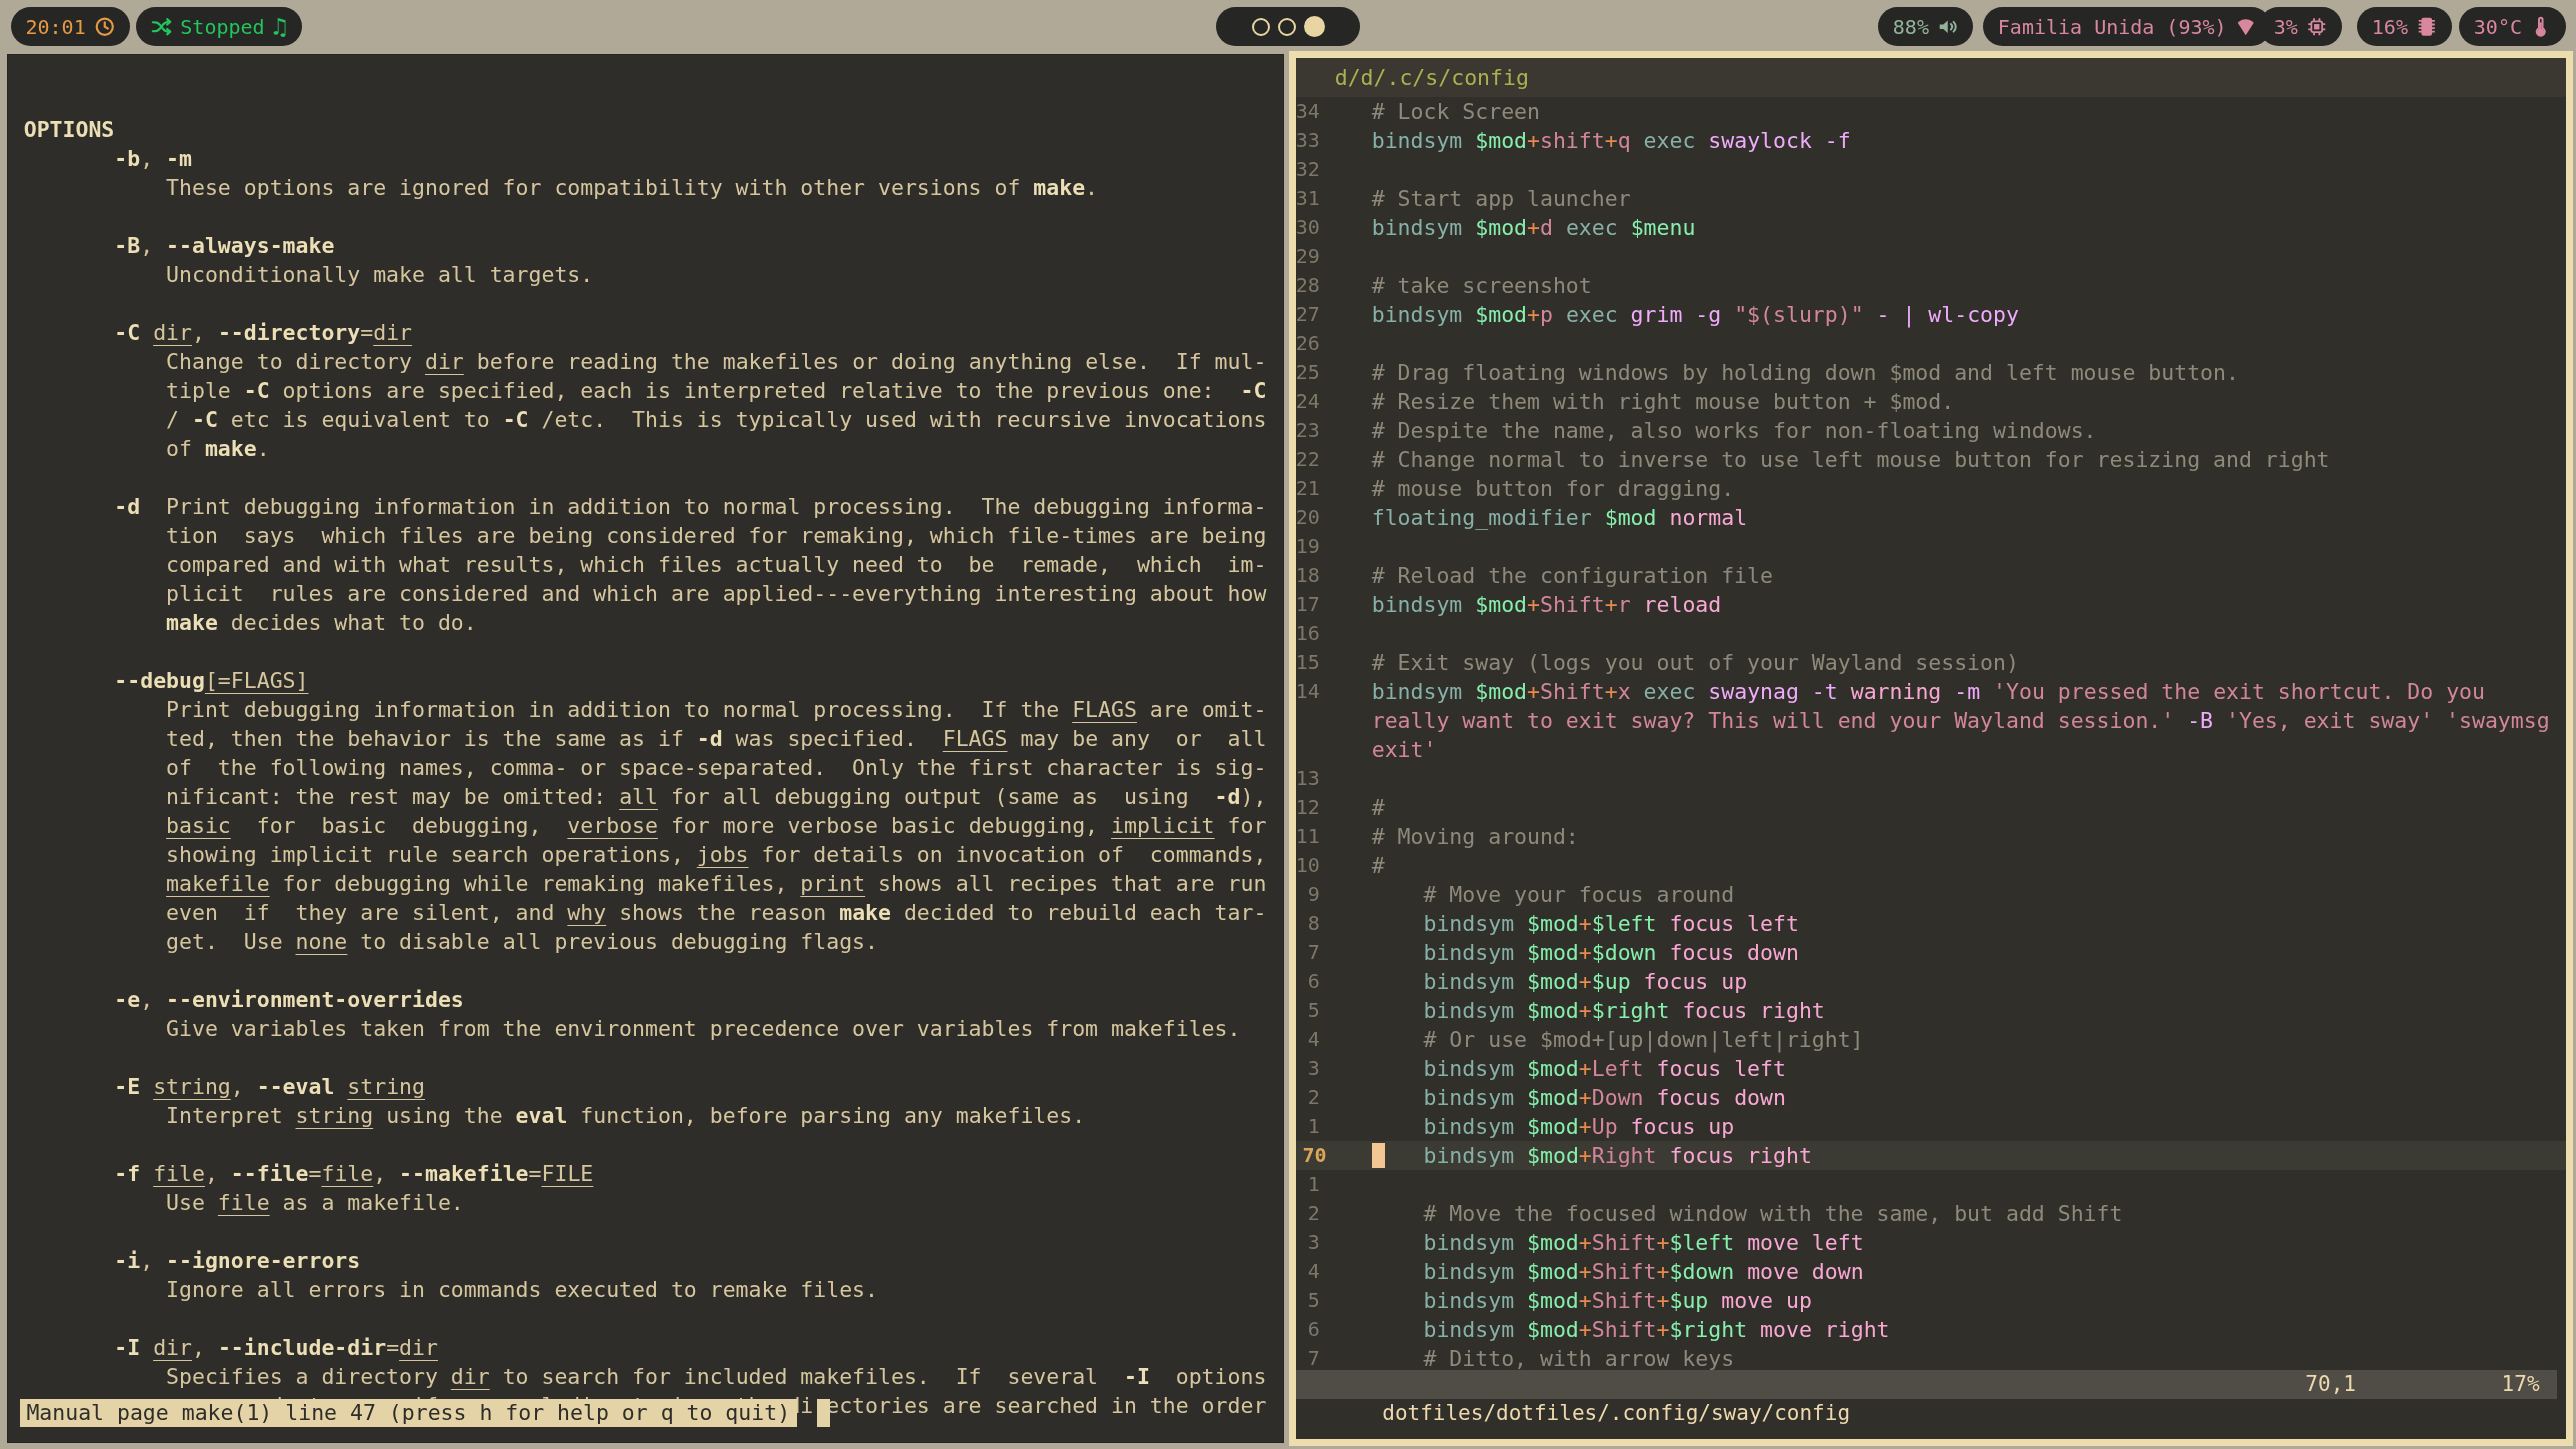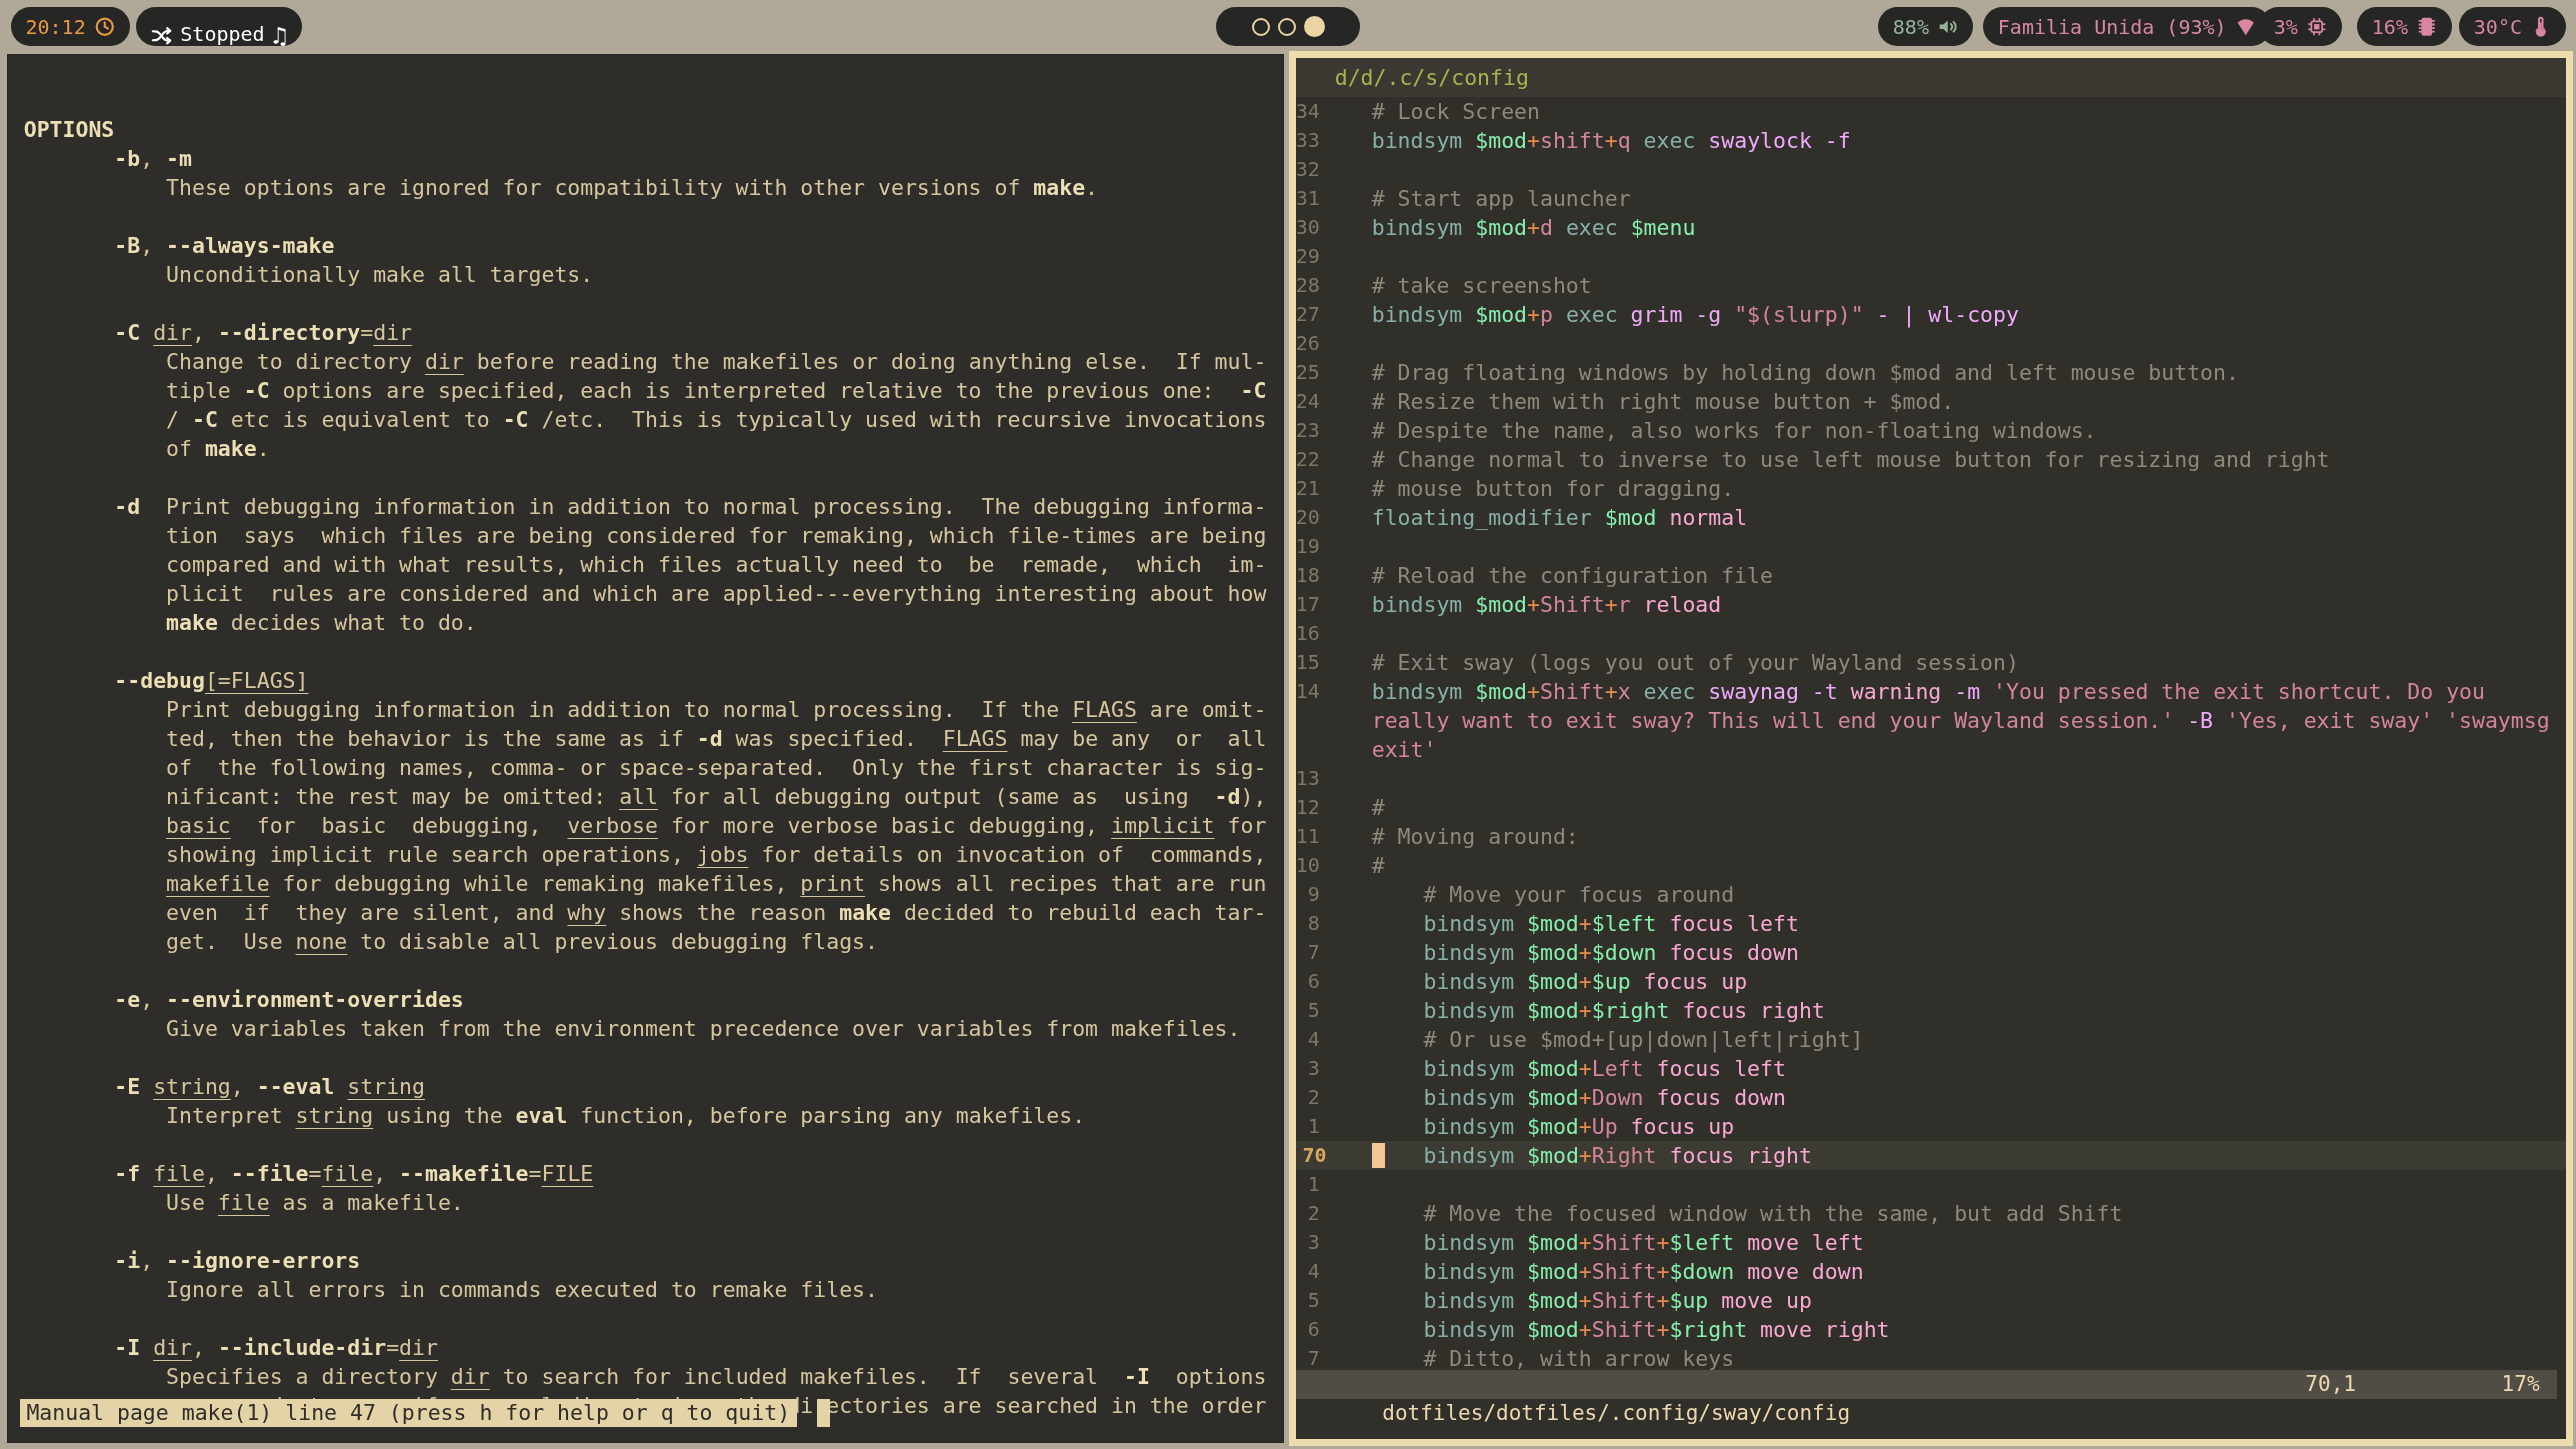--- a/index.html
+++ b/index.html
@@ -13,21 +13,21 @@
   
   .topbar { position: absolute; left: 0; top: 0; width: 2576px; height: 54px; }
   .pill {
     position: absolute; top: 7.4px; height: 39px;
     background: #262624; border-radius: 19.5px;
     display: flex; align-items: center; gap: 8px;
     padding: 0 14.8px; font-size: 20px; white-space: nowrap;
   }
   .pill svg { display: block; }
   .c-clock { color: #e69a45; }
-  .c-media { color: #ffffff; align-items: flex-end; }
+  .c-media { color: #22c55e; }
   .c-ws    { color: #e8d5a3; }
   .c-vol   { color: #93b39a; }
   .c-pink  { color: #d8879f; }
   .note-glyph { font-size: 24px; line-height: 20px; }
   .ws-dot { width: 18px; height: 18px; border: 2.3px solid #e8d5a3; border-radius: 50%; }
   .ws-dot.filled { background: #e8d5a3; border-color: #e8d5a3; width: 21px; height: 21px; }
 
   
   .win-left {
     position: absolute; left: 6.7px; top: 54px; width: 1277px; height: 1389px;
@@ -83,21 +83,21 @@
   }
   .vim-pos { position: absolute; right: 201px; top: 0; }
   .vim-pct { position: absolute; right: 17.4px; top: 0; }
 </style>
 </head>
 <body>
 
 <div class="topbar">
 
   <div class="pill c-clock" style="left:10.7px">
-    <span>20:12</span>
+    <span>20:01</span>
     <span>
       <svg width="21.5" height="21.5" viewBox="0 0 24 24" fill="none" stroke="currentColor" stroke-width="2.4" stroke-linecap="round">
         <circle cx="12" cy="12" r="9"></circle>
           <path d="M12 7v5l3.5 2"></path>
       </svg>
     </span>
   </div>
 
   <div class="pill c-media" style="left:136px">
     <span>

